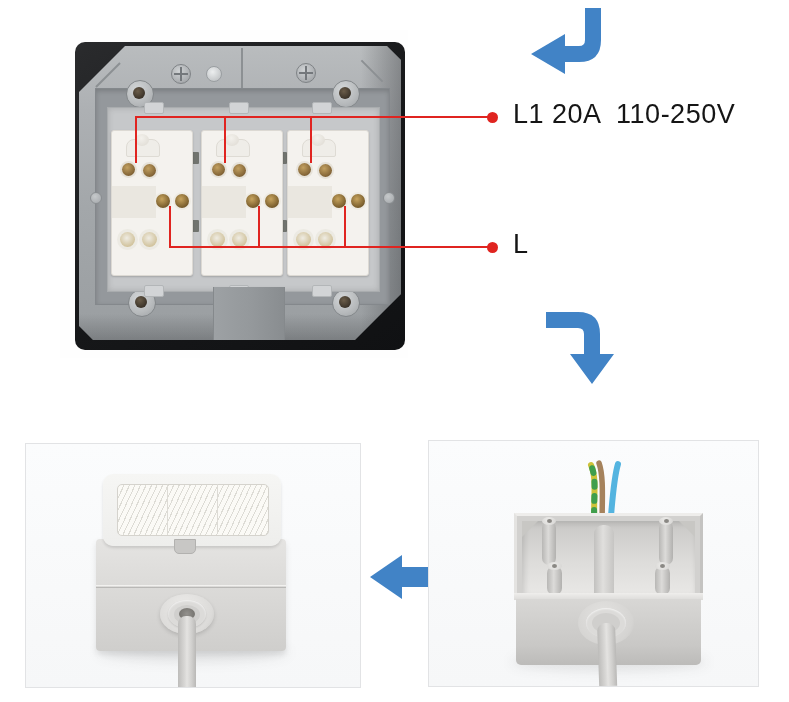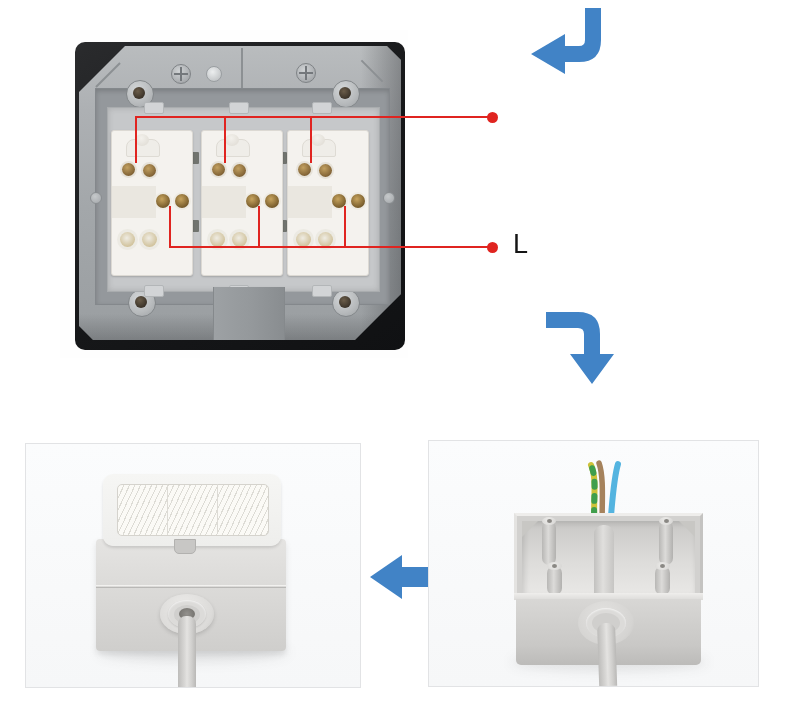--- a/index.html
+++ b/index.html
@@ -176,20 +176,21 @@
   <div class="redline" style="left:224px;top:116px;width:2px;height:47px;"></div>
   <div class="redline" style="left:310px;top:116px;width:2px;height:47px;"></div>
   <div class="reddot" style="left:487px;top:112px;"></div>
 
   <div class="redline" style="left:169px;top:246px;width:323px;height:2px;"></div>
   <div class="redline" style="left:169px;top:206px;width:2px;height:42px;"></div>
   <div class="redline" style="left:258px;top:206px;width:2px;height:42px;"></div>
   <div class="redline" style="left:344px;top:206px;width:2px;height:42px;"></div>
   <div class="reddot" style="left:487px;top:242px;"></div>
 
+  <div class="anno-label" style="left:513px;top:99px;">L1 20A  110-250V</div>
   <div class="anno-label" style="left:513px;top:229px;">L</div>
 
   <svg class="arrow-svg" style="left:527px;top:6px;" width="80" height="70" viewBox="0 0 80 70">
     <path d="M58,2 L74,2 L74,34 Q74,56 52,56 L38,56 L38,68 L4,48 L38,28 L38,40 L52,40 Q58,40 58,34 Z" fill="#4183c6"></path>
   </svg>
   <svg class="arrow-svg" style="left:542px;top:306px;" width="80" height="80" viewBox="0 0 80 80">
     <path d="M4,6 L36,6 Q58,6 58,28 L58,48 L72,48 L50,78 L28,48 L42,48 L42,28 Q42,22 36,22 L4,22 Z" fill="#4183c6"></path>
   </svg>
   <svg class="arrow-svg" style="left:366px;top:551px;" width="66" height="52" viewBox="0 0 66 52">
     <path d="M4,26 L36,4 L36,16 L64,16 L64,36 L36,36 L36,48 Z" fill="#4183c6"></path>

